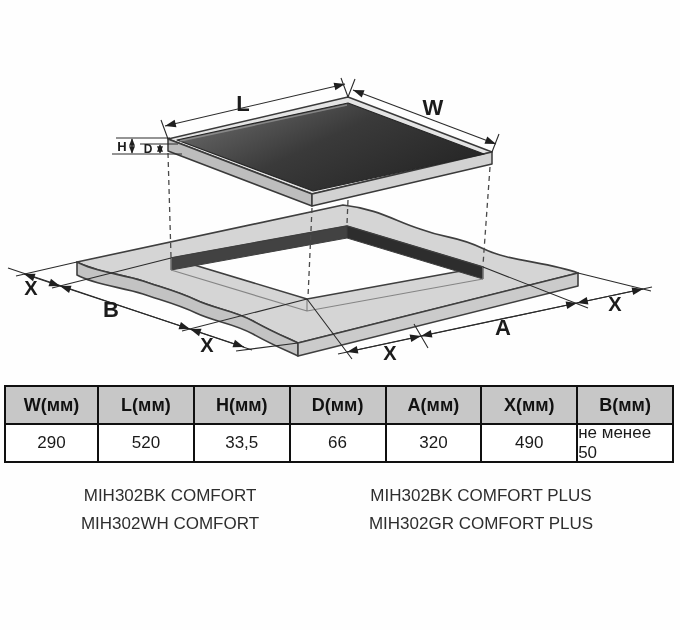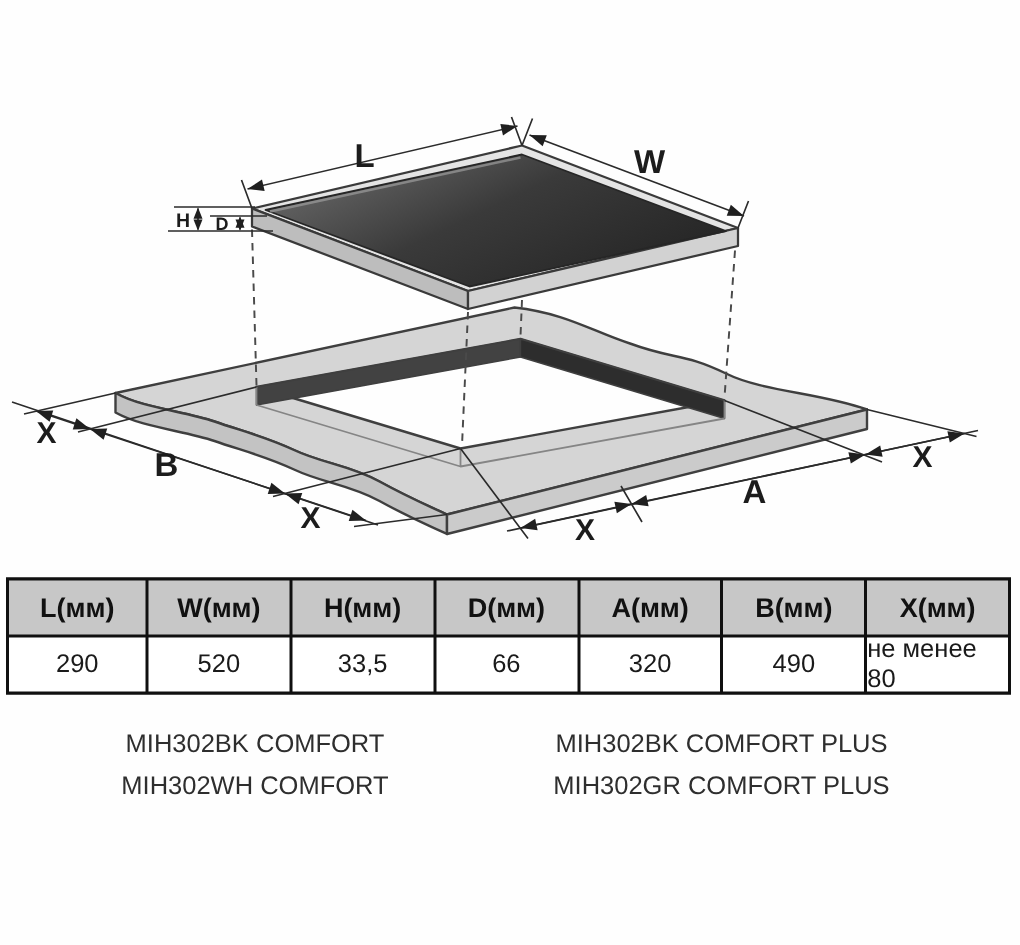--- a/index.html
+++ b/index.html
@@ -118,34 +118,34 @@
       <line x1="421" y1="336" x2="577" y2="303" marker-start="url(#arw)" marker-end="url(#arw)"></line>
       <line x1="577" y1="303" x2="643" y2="289" marker-start="url(#arw)" marker-end="url(#arw)"></line>
       <path d="M307,299 L352,359 M414,324 L428,348 M483,267 L588,308 M578,273 L651,291" fill="none"></path>
       <text x="390" y="360" text-anchor="middle" class="dim-lbl-x" stroke="none">X</text>
       <text x="503" y="335" text-anchor="middle" class="dim-lbl-big" stroke="none">A</text>
       <text x="615" y="311" text-anchor="middle" class="dim-lbl-x" stroke="none">X</text>
     </g>
   </svg>
 
   <div class="spec-table">
+    <div class="spec-cell hdr">W(мм)</div>
     <div class="spec-cell hdr">L(мм)</div>
-    <div class="spec-cell hdr">W(мм)</div>
     <div class="spec-cell hdr">H(мм)</div>
     <div class="spec-cell hdr">D(мм)</div>
     <div class="spec-cell hdr">A(мм)</div>
+    <div class="spec-cell hdr">X(мм)</div>
     <div class="spec-cell hdr">B(мм)</div>
-    <div class="spec-cell hdr">X(мм)</div>
     <div class="spec-cell">290</div>
     <div class="spec-cell">520</div>
     <div class="spec-cell">33,5</div>
     <div class="spec-cell">66</div>
     <div class="spec-cell">320</div>
     <div class="spec-cell">490</div>
-    <div class="spec-cell">не менее 80</div>
+    <div class="spec-cell">не менее 50</div>
   </div>
 
   <div class="models">
     <div class="model-col left">
       <div class="model-line">MIH302BK COMFORT</div>
       <div class="model-line">MIH302WH COMFORT</div>
     </div>
     <div class="model-col right">
       <div class="model-line">MIH302BK COMFORT PLUS</div>
       <div class="model-line">MIH302GR COMFORT PLUS</div>

